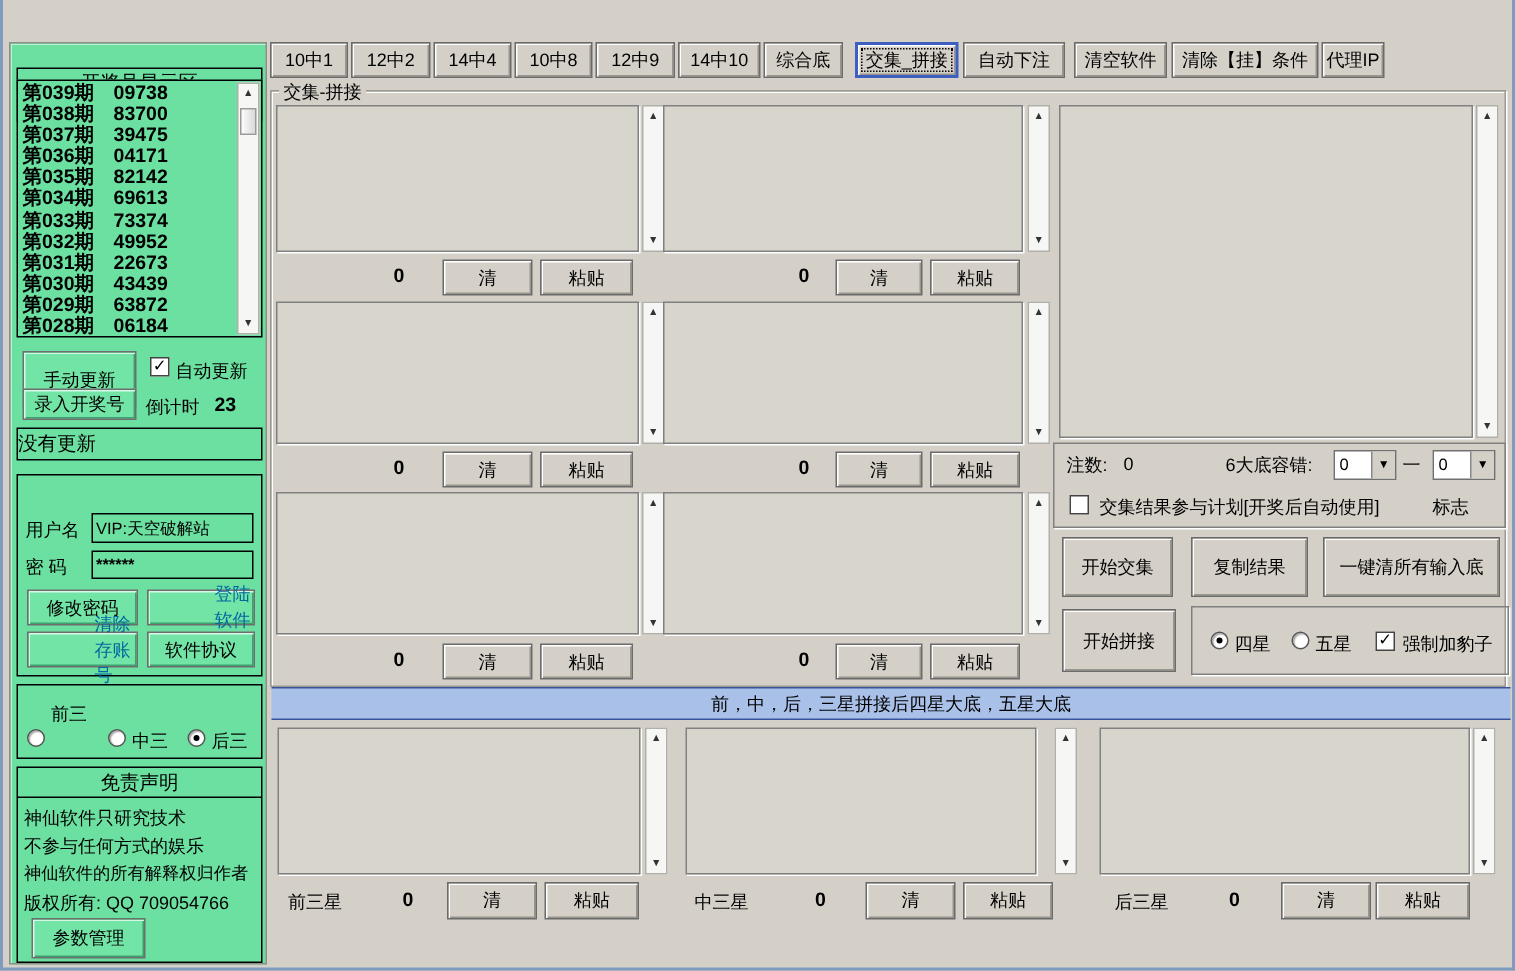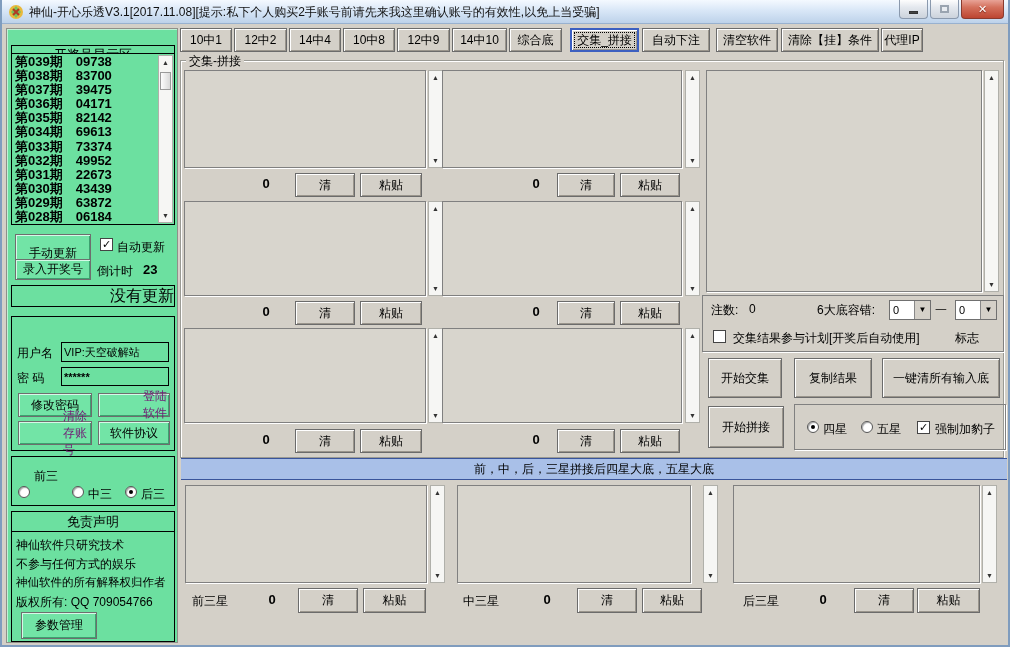--- a/index.html
+++ b/index.html
@@ -26,21 +26,21 @@
     font-size:12px;display:flex;align-items:center;justify-content:center;color:#000;cursor:default;}
   .tbtn.active{border:2px solid #3c5fc0;outline:1px dotted #000;outline-offset:-5px;}
   
   .sidebar{position:absolute;left:2px;top:4px;width:172px;height:615px;background:#6ce0a0;
     border:1px solid #8f8f89;box-shadow:inset 1px 1px 0 #bff2d8;}
   .blackbox{position:absolute;border:1px solid #000;}
   .hdr{height:20px;line-height:20px;text-align:center;font-size:13px;color:#000;border-bottom:1px solid #000;}
   .mbtn{position:absolute;background:#72e4a6;border:1px solid #6e6e6e;
     box-shadow:inset 1px 1px 0 #d6f9e7,inset -1px -1px 0 #3da06f;
     display:flex;align-items:center;justify-content:center;font-size:12px;color:#000;}
-  .mbtn.disabled{color:#701a75;padding-left:44px;}
+  .mbtn.disabled{color:#0369a1;padding-left:44px;}
   .listbox{position:absolute;left:4px;top:24px;width:164px;height:172px;border:1px solid #000;background:#6ce0a0;}
   .listrows{position:absolute;left:3px;top:1px;right:17px;bottom:1px;overflow:hidden;}
   .lrow{display:flex;gap:13px;font-size:13px;font-weight:bold;line-height:14.1px;white-space:nowrap;}
   .vscroll{position:absolute;background:#f6f6f4;border:1px solid #b0b0aa;display:flex;flex-direction:column;justify-content:space-between;align-items:center;}
   .sarr{font-size:7px;color:#333;height:13px;line-height:13px;width:100%;text-align:center;}
   .sthumb{position:absolute;left:1px;right:1px;height:18px;background:linear-gradient(90deg,#fdfdfd,#d9d9d9);border:1px solid #9a9a9a;}
   .cb{display:inline-block;width:13px;height:13px;background:#fff;border:1px solid #444;font-size:11px;line-height:11px;text-align:center;font-weight:bold;color:#000;flex:none;}
   .cb.checked::after{content:"✓";}
   .rb{display:inline-block;width:12px;height:12px;border-radius:50%;background:#fff;border:1px solid #555;box-shadow:inset 1px 1px 1px #aaa;position:relative;flex:none;}
   .rb.on::after{content:"";position:absolute;left:3px;top:3px;width:4px;height:4px;border-radius:50%;background:#000;}
@@ -63,41 +63,20 @@
   .cbtnd{width:16px;background:#d4d0c8;border-left:1px solid #888;font-size:8px;line-height:18px;text-align:center;color:#000;}
   .banner{position:absolute;left:5px;top:406px;width:826px;height:22px;background:#a9c0e8;
     border-top:1px solid #39549b;border-bottom:1px solid #39549b;text-align:center;font-size:12px;line-height:20px;color:#000;}
   .lbl{position:absolute;font-size:12px;color:#000;white-space:nowrap;}
 </style>
 </head>
 <body>
 
 <div class="win">
 
-  <div class="titlebar">
-    <span class="appicon">
-      <svg width="16" height="16" viewBox="0 0 16 16">
-        <circle cx="8" cy="8" r="7" fill="#e8b93c"></circle>
-        <path d="M3 8 L8 2 L13 8 L8 14 Z" fill="#7ac05a"></path>
-        <path d="M5 5 L11 11 M11 5 L5 11" stroke="#b03a22" stroke-width="2"></path>
-      </svg>
-    </span>
-    <span class="title-text">神仙-开心乐透V3.1[2017.11.08][提示:私下个人购买2手账号前请先来我这里确认账号的有效性,以免上当受骗]</span>
-    <div class="winbtns">
-      <div class="wbtn min">
-          <span class="glyph-min"></span>
-        </div>
-      <div class="wbtn max">
-          <span class="glyph-max"></span>
-        </div>
-      <div class="wbtn close">
-          <span class="glyph-x">✕</span>
-        </div>
-    </div>
-  </div>
 
   <div class="bodyarea">
 
     <div class="tbtn" style="left:176px;width:52px">10中1</div>
     <div class="tbtn" style="left:230px;width:53px">12中2</div>
     <div class="tbtn" style="left:285px;width:52px">14中4</div>
     <div class="tbtn" style="left:339px;width:52px">10中8</div>
     <div class="tbtn" style="left:393px;width:53px">12中9</div>
     <div class="tbtn" style="left:448px;width:55px">14中10</div>
     <div class="tbtn" style="left:505px;width:53px">综合底</div>
@@ -171,21 +150,21 @@
         </div>
       </div>
 
       <div class="mbtn" style="left:8px;top:205px;width:76px;height:38px">手动更新</div>
       <span class="cb checked" style="position:absolute;left:93px;top:209px"></span>
       <span class="slabel" style="position:absolute;left:110px;top:210px">自动更新</span>
       <div class="mbtn" style="left:8px;top:230px;width:76px;height:21px">录入开奖号</div>
       <span class="slabel" style="position:absolute;left:90px;top:234px">倒计时</span>
       <span class="slabel" style="position:absolute;left:136px;top:233px;font-weight:bold;font-size:13px">23</span>
       <div class="blackbox" style="left:4px;top:256px;width:164px;height:22px">
-        <div style="text-align:right;font-size:16px;line-height:20px">没有更新</div>
+        <div style="text-align:left;font-size:13px;line-height:20px">没有更新</div>
       </div>
 
       <div class="blackbox" style="left:4px;top:287px;width:164px;height:135px">
         <span class="slabel" style="position:absolute;left:5px;top:28px">用户名</span>
         <input class="field" style="left: 49px; top: 25px; width: 108px; height: 20px;" readonly="" value="VIP:天空破解站">
         <span class="slabel" style="position:absolute;left:5px;top:53px">密  码</span>
         <input class="field" style="left: 49px; top: 50px; width: 108px; height: 19px; font-weight: bold;" readonly="" value="******">
         <div class="mbtn" style="left:6px;top:76px;width:74px;height:24px">修改密码</div>
         <div class="mbtn disabled" style="left:86px;top:76px;width:72px;height:24px">登陆软件</div>
         <div class="mbtn disabled" style="left:6px;top:104px;width:74px;height:24px">清除存账号</div>

